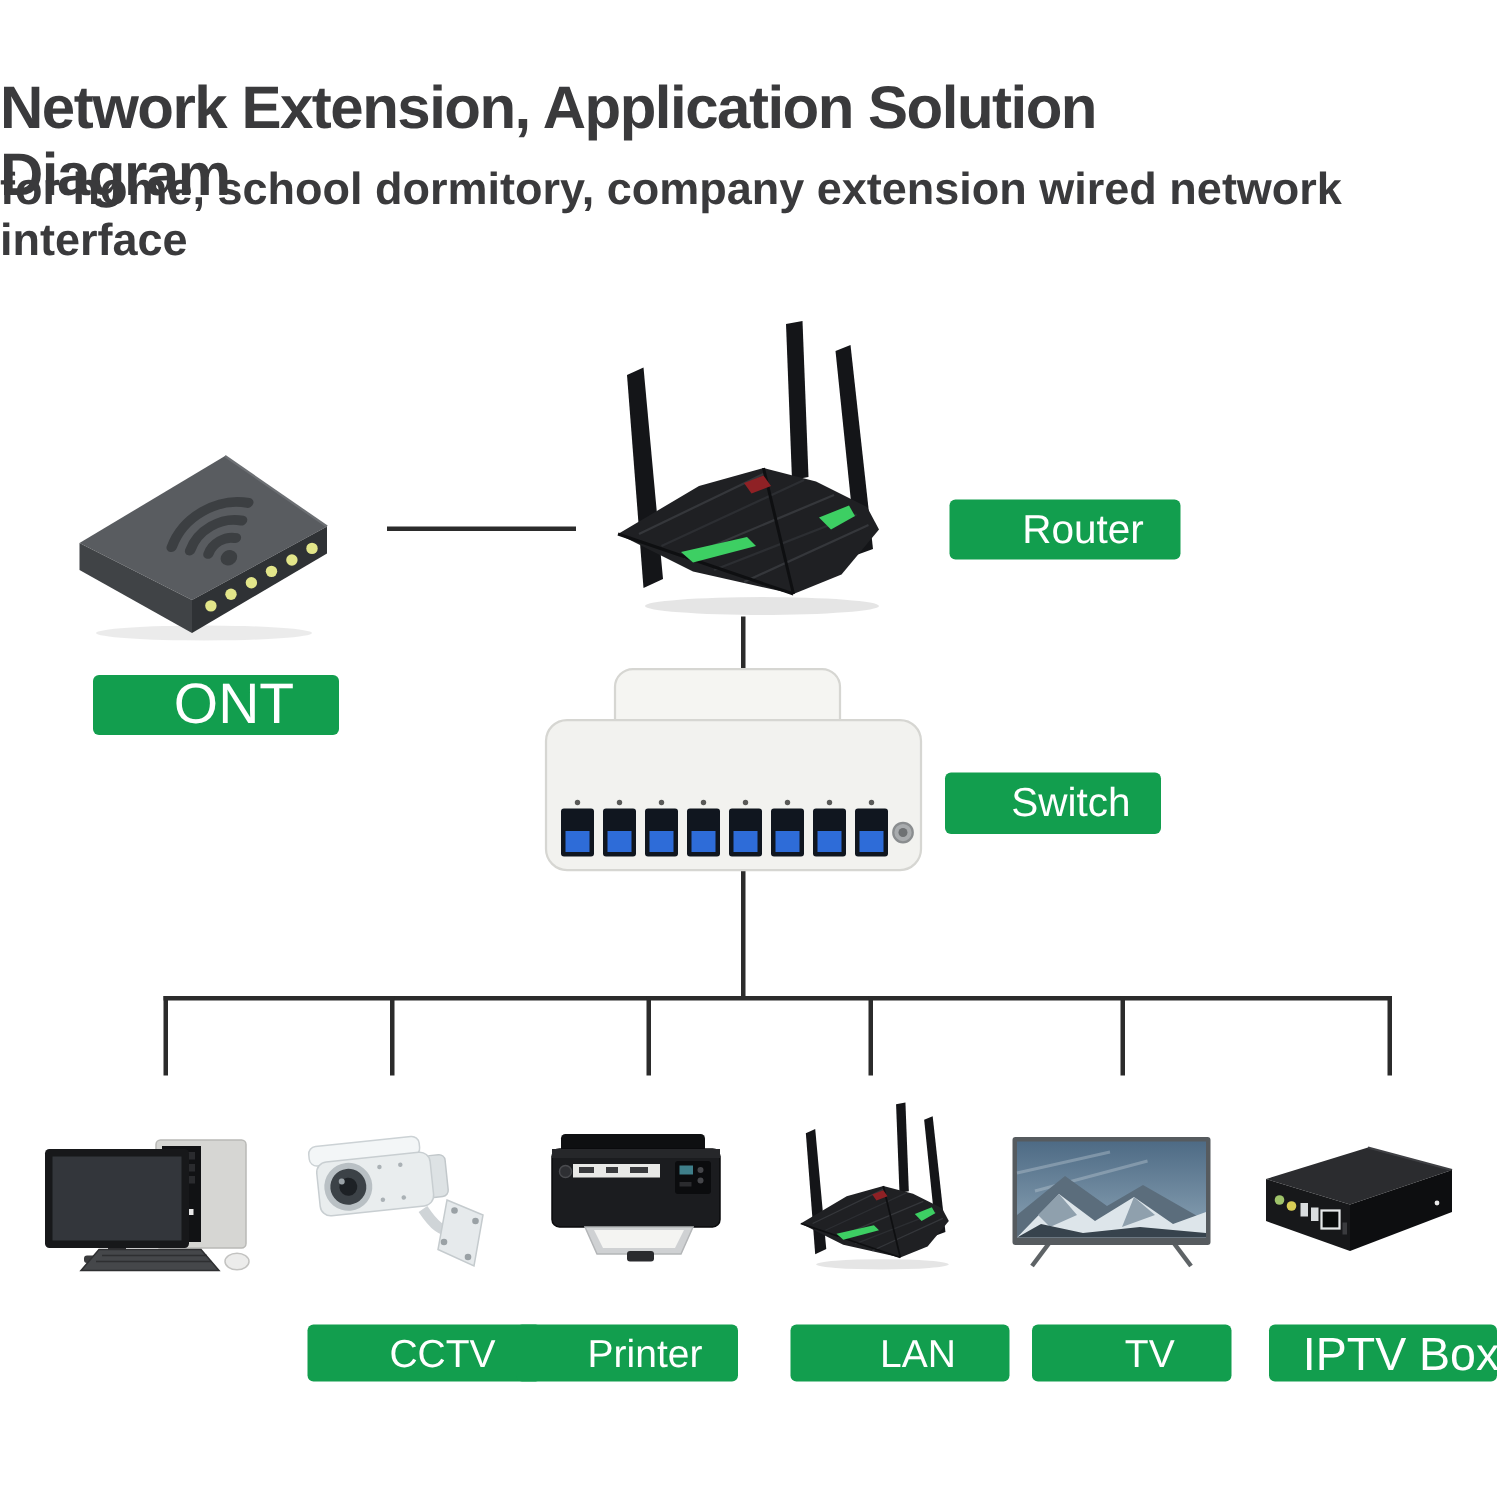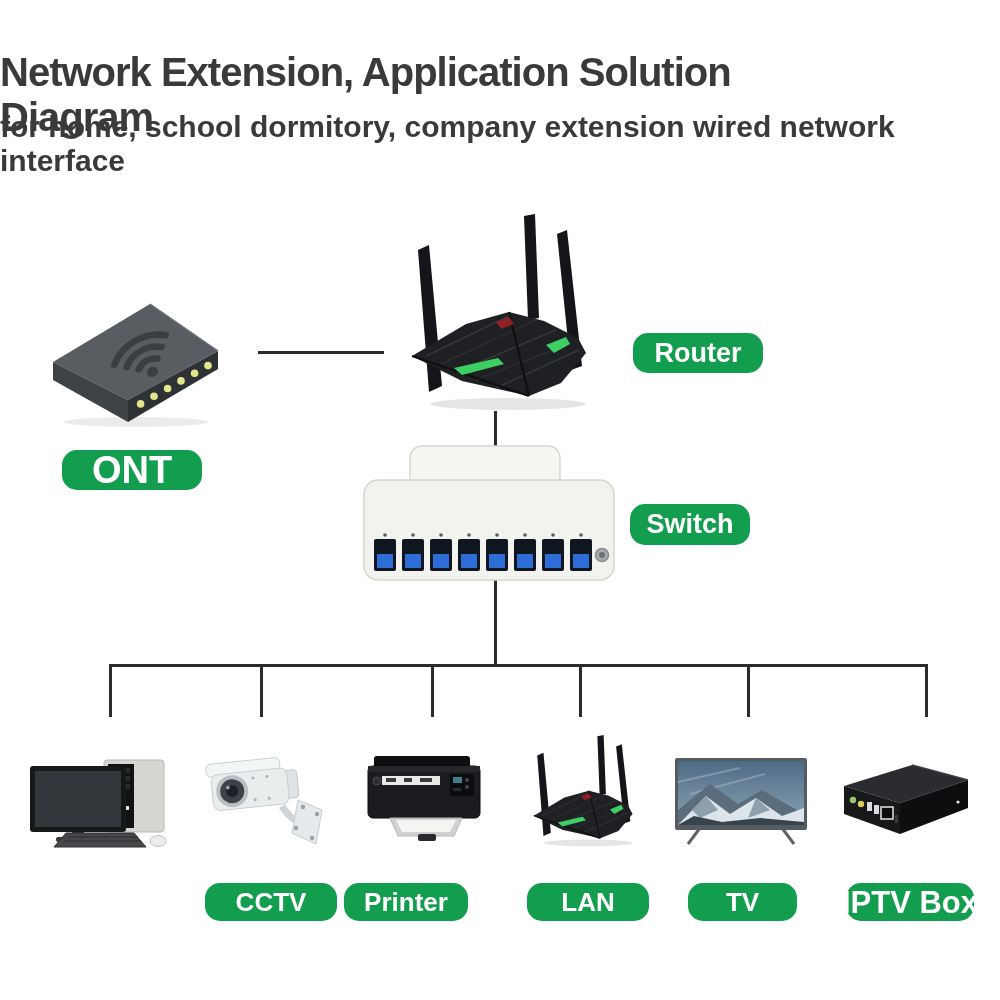--- a/index.html
+++ b/index.html
@@ -12,22 +12,23 @@
     font-size:40px;font-weight:bold;letter-spacing:-1px;color:var(--title_text,#3a3a3c);
   }
   .subtitle{
     position:absolute;top:110px;left:0;width:1000px;text-align:left;
     font-size:30px;font-weight:bold;color:var(--title_text,#3a3a3c);
   }
   .line{position:absolute;background:var(--line,#2b2b2b);}
   .pill{
     position:absolute;display:flex;align-items:center;justify-content:center;
     background:var(--label_bg,#129e4e);color:var(--label_text,#ffffff);
-    font-weight:bold;border-radius:15px;font-size:26px;line-height:1;
+    font-weight:normal;border-radius:4px;font-size:26px;line-height:1;
     white-space:nowrap;
+    padding-left:24px;
   }
   .device{position:absolute;}
   .device svg{display:block;width:100%;height:100%;}
 </style>
 </head>
 <body>
 
 <div class="canvas">
 
   <svg width="0" height="0" style="position:absolute" aria-hidden="true">
@@ -261,20 +262,20 @@
         <rect x="48" y="47" width="5" height="9" fill="#d9dcde"></rect>
         <rect x="55" y="49" width="12" height="12" fill="#0a0b0c" stroke="#e4e6e8" stroke-width="1.5"></rect>
         <rect x="69" y="57" width="3" height="8" fill="#3a3b3e"></rect>
       </g>
       <circle cx="132" cy="44" r="1.6" fill="#e8e8e8"></circle>
     </svg>
   </div>
 
   <div class="pill" style="left:62px;top:450px;width:140px;height:40px;font-size:38px">ONT</div>
   <div class="pill" style="left:633px;top:333px;width:130px;height:40px;font-size:27px">Router</div>
-  <div class="pill" style="left:630px;top:504px;width:120px;height:41px;font-size:27px">Switch</div>
+  <div class="pill" style="left:630px;top:515px;width:120px;height:41px;font-size:27px">Switch</div>
   <div class="pill" style="left:205px;top:883px;width:132px;height:38px">CCTV</div>
   <div class="pill" style="left:344px;top:883px;width:124px;height:38px">Printer</div>
   <div class="pill" style="left:527px;top:883px;width:122px;height:38px">LAN</div>
   <div class="pill" style="left:688px;top:883px;width:109px;height:38px">TV</div>
   <div class="pill" style="left:846px;top:883px;width:128px;height:38px;font-size:31px">IPTV Box</div>
 
 </div>
 
 </body></html>

